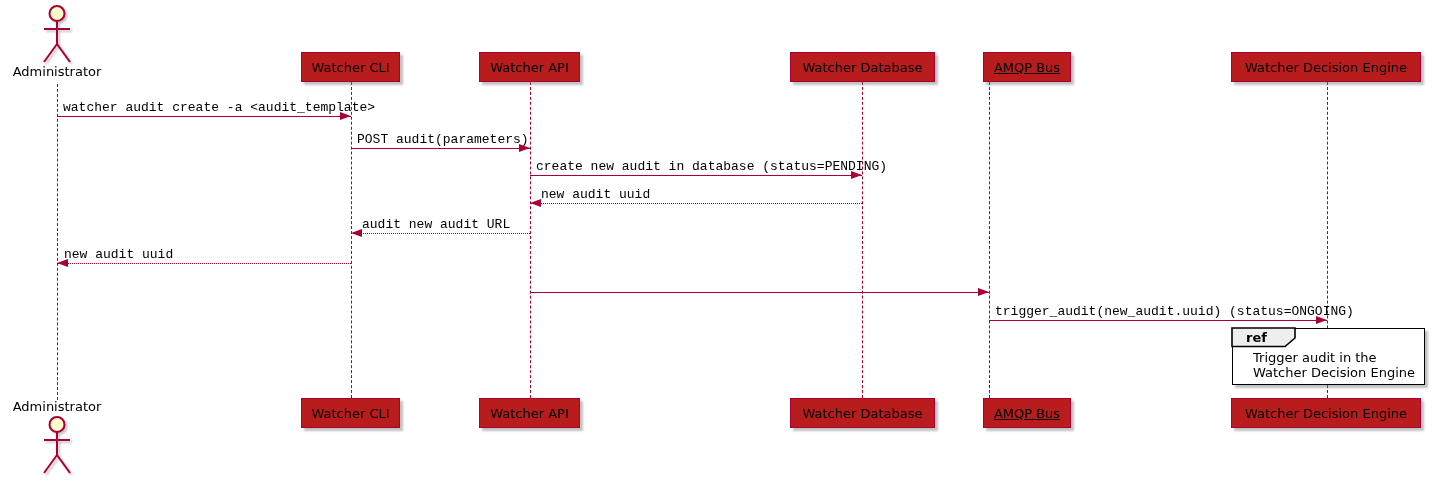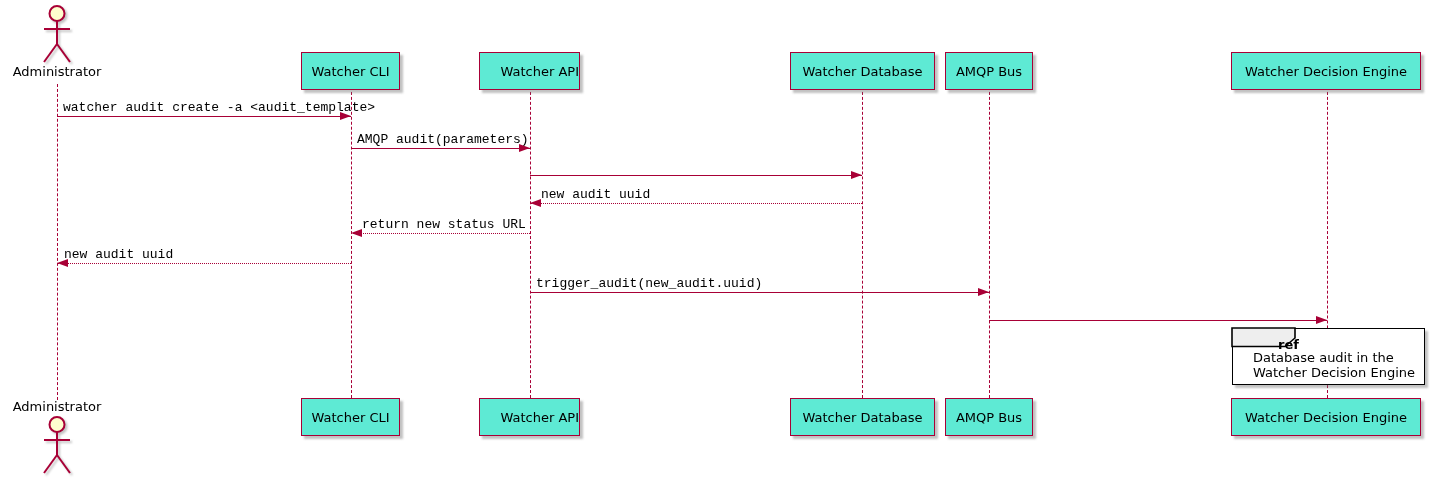--- a/index.html
+++ b/index.html
@@ -3,30 +3,30 @@
 <meta charset="utf-8">
 <style>
   html,body { margin:0; padding:0; background:#ffffff; }
   #canvas {
     position:relative; width:1434px; height:486px; background:#ffffff;
     font-family:"DejaVu Sans","Liberation Sans",sans-serif; color:#000;
     overflow:hidden;
   }
   
   .pbox {
-    position:absolute; box-sizing:border-box; height:38px;
-    background:#5eead4; border:1.7px solid #A80036;
+    position:absolute; box-sizing:border-box; height:30px;
+    background:#b91c1c; border:1.7px solid #A80036;
     box-shadow:3px 3px 2px rgba(120,120,120,0.45);
     display:flex; align-items:center; justify-content:center;
     font-size:13px; white-space:nowrap;
   }
   .cli-x  { left:301px; width:99px; }
-  .api-x  { left:479px; width:101px;justify-content:flex-end; }
+  .api-x  { left:479px; width:101px; }
   .db-x   { left:790px; width:145px;justify-content:center; }
-  .amqp-x { left:945px; width:88px; }
+  .amqp-x { left:983px; width:88px;text-decoration:underline; }
   .wde-x  { left:1231px; width:190px; }
   .row-top { top:52px; }
   .row-bot { top:398px; }
 
   
   .lifeline { position:absolute; width:0; border-left:1.2px dashed #A80036; top:82px; height:316px; }
   .ll-admin { left:57px; top:84px; height:316px; }
   .ll-cli  { left:351px; }
   .ll-api  { left:530px; }
   .ll-db   { left:862px; }
@@ -81,21 +81,21 @@
   .m8-arr  { left:1316px; top:316px; }
   .m8-lab  { left:995px;  top:304px; }
 
   
   .ref-box {
     position:absolute; left:1232px; top:328px; width:193px; height:57px;
     box-sizing:border-box; background:#ffffff; border:1.7px solid #000000;
     box-shadow:3px 3px 2px rgba(120,120,120,0.45);
   }
   .ref-tab-svg { position:absolute; left:-1.7px; top:-1.7px; }
-  .ref-tab-label { position:absolute; left:13px; top:8px; font-size:13px; font-weight:bold;margin-left:32px; }
+  .ref-tab-label { position:absolute; left:13px; top:1px; font-size:13px; font-weight:bold; }
   .ref-body { position:absolute; left:20px; top:21px; font-size:13px; line-height:15px; }
 </style>
 </head>
 <body>
 
 <div id="canvas">
 
   <div class="lifeline ll-admin"></div>
   <div class="lifeline ll-cli"></div>
   <div class="lifeline ll-api"></div>
@@ -125,53 +125,54 @@
       <span>AMQP Bus</span>
     </div>
   <div class="pbox row-top wde-x">
       <span>Watcher Decision Engine</span>
     </div>
 
   <div class="msg-label m1-lab">watcher audit create -a &lt;audit_template&gt;</div>
   <div class="msg-line m1-line"></div>
   <div class="arr r m1-arr"></div>
 
-  <div class="msg-label m2-lab">AMQP audit(parameters)</div>
+  <div class="msg-label m2-lab">POST audit(parameters)</div>
   <div class="msg-line m2-line"></div>
   <div class="arr r m2-arr"></div>
 
+  <div class="msg-label m3-lab">create new audit in database (status=PENDING)</div>
   <div class="msg-line m3-line"></div>
   <div class="arr r m3-arr"></div>
 
   <div class="msg-label m4-lab">new audit uuid</div>
   <div class="msg-line ret m4-line"></div>
   <div class="arr l m4-arr"></div>
 
-  <div class="msg-label m5-lab">return new status URL</div>
+  <div class="msg-label m5-lab">audit new audit URL</div>
   <div class="msg-line ret m5-line"></div>
   <div class="arr l m5-arr"></div>
 
   <div class="msg-label m6-lab">new audit uuid</div>
   <div class="msg-line ret m6-line"></div>
   <div class="arr l m6-arr"></div>
 
-  <div class="msg-label m7-lab">trigger_audit(new_audit.uuid)</div>
   <div class="msg-line m7-line"></div>
   <div class="arr r m7-arr"></div>
 
+  <div class="msg-label m8-lab">trigger_audit(new_audit.uuid) (status=ONGOING)</div>
   <div class="msg-line m8-line"></div>
   <div class="arr r m8-arr"></div>
 
   <div class="ref-box">
     <svg class="ref-tab-svg" width="66" height="21" viewBox="0 0 66 21">
       <path d="M1,1 H64 V11 L54,19.5 H1 Z" fill="#EEEEEE" stroke="#000000" stroke-width="1.6"></path>
     </svg>
     <div class="ref-tab-label">ref</div>
     <div class="ref-body">
-      <div>Database audit in the</div>
+      <div>Trigger audit in the</div>
       <div>Watcher Decision Engine</div>
     </div>
   </div>
 
   <div class="pbox row-bot cli-x">
       <span>Watcher CLI</span>
     </div>
   <div class="pbox row-bot api-x">
       <span>Watcher API</span>
     </div>

